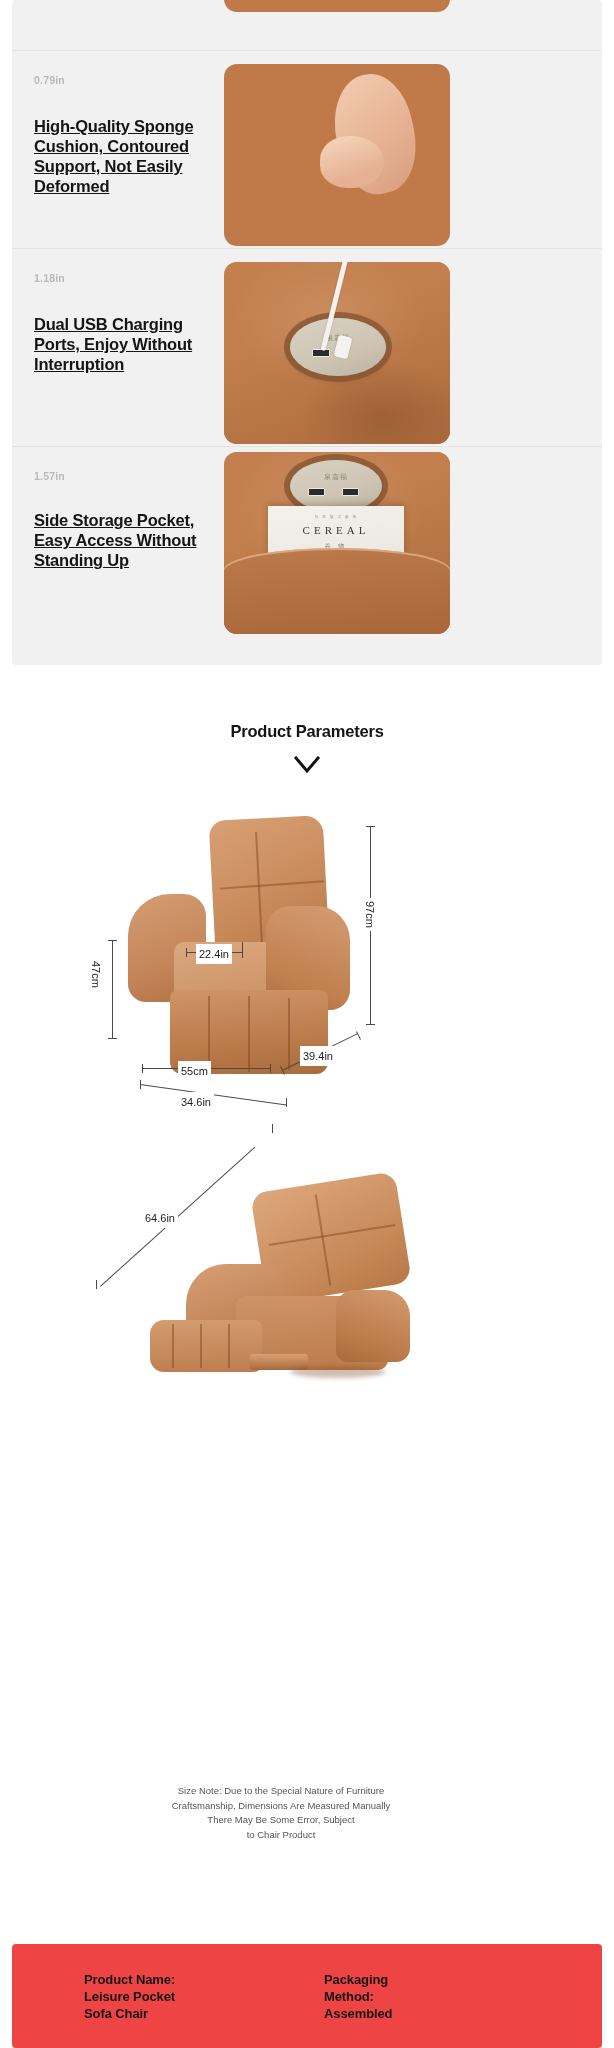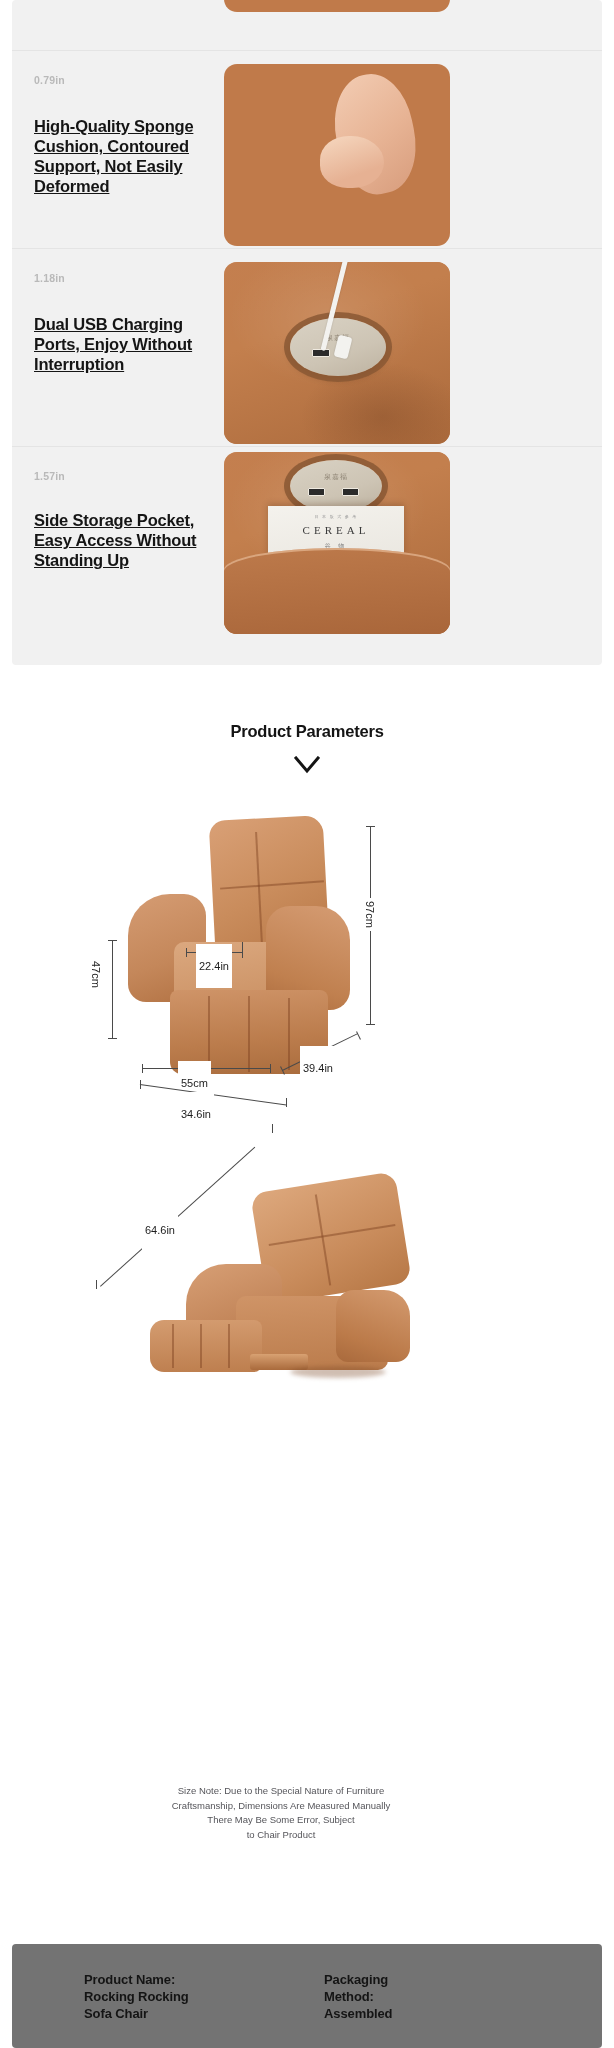--- a/index.html
+++ b/index.html
@@ -112,21 +112,21 @@
     text-align: center; height: 24px;
   }
   .chevron svg { display: inline-block; }
 
   .diagram { position: absolute; left: 0; width: 614px; }
   .diagram.d1 { top: 800px; height: 320px; }
   .diagram.d2 { top: 1120px; height: 270px; }
 
   .dim-label {
     position: absolute; font-size: 11px; color: #1d1d1d;
-    white-space: nowrap; background: #fff; padding: 16px 3px;
+    white-space: nowrap; background: #fff; padding: 4px 3px;
   }
   .dim-label.vert { writing-mode: vertical-rl; padding: 3px 0; }
   .dim-line { position: absolute; background: #4a4a4a; }
   .dim-line.h { height: 1px; }
   .dim-line.v { width: 1px; }
   .tick { position: absolute; background: #4a4a4a; }
   .tick.h { width: 1px; height: 9px; }
   .tick.v { height: 1px; width: 9px; }
   .dim-diag {
     position: absolute; height: 1px; background: #4a4a4a;
@@ -140,21 +140,21 @@
 
   .size-note {
     position: absolute; left: 0; width: 562px; top: 1784px;
     text-align: center; font-size: 9.5px; color: #55555a;
     line-height: 1.55;
   }
 
   
   .info-panel {
     position: absolute; left: 12px; top: 1944px; width: 590px; height: 104px;
-    background: #737373; border-radius: 4px;
+    background: #ef4444; border-radius: 4px;
   }
   .info-col { position: absolute; top: 28px; }
   .info-col.c1 { left: 72px; width: 190px; }
   .info-col.c2 { left: 312px; width: 190px; }
   .info-text {
     font-size: 13px; font-weight: 700; color: #141414;
     line-height: 1.3; letter-spacing: -0.1px;
   }
 </style>
 </head>
@@ -324,21 +324,21 @@
   <div class="size-note">
     <div>Size Note: Due to the Special Nature of Furniture</div>
     <div>Craftsmanship, Dimensions Are Measured Manually</div>
     <div>There May Be Some Error, Subject</div>
     <div>to Chair Product</div>
   </div>
 
   <div class="info-panel">
     <div class="info-col c1">
       <div class="info-text">Product Name:</div>
-      <div class="info-text">Rocking Rocking</div>
+      <div class="info-text">Leisure Pocket</div>
       <div class="info-text">Sofa Chair</div>
     </div>
     <div class="info-col c2">
       <div class="info-text">Packaging</div>
       <div class="info-text">Method:</div>
       <div class="info-text">Assembled</div>
     </div>
   </div>
 
 </div>

